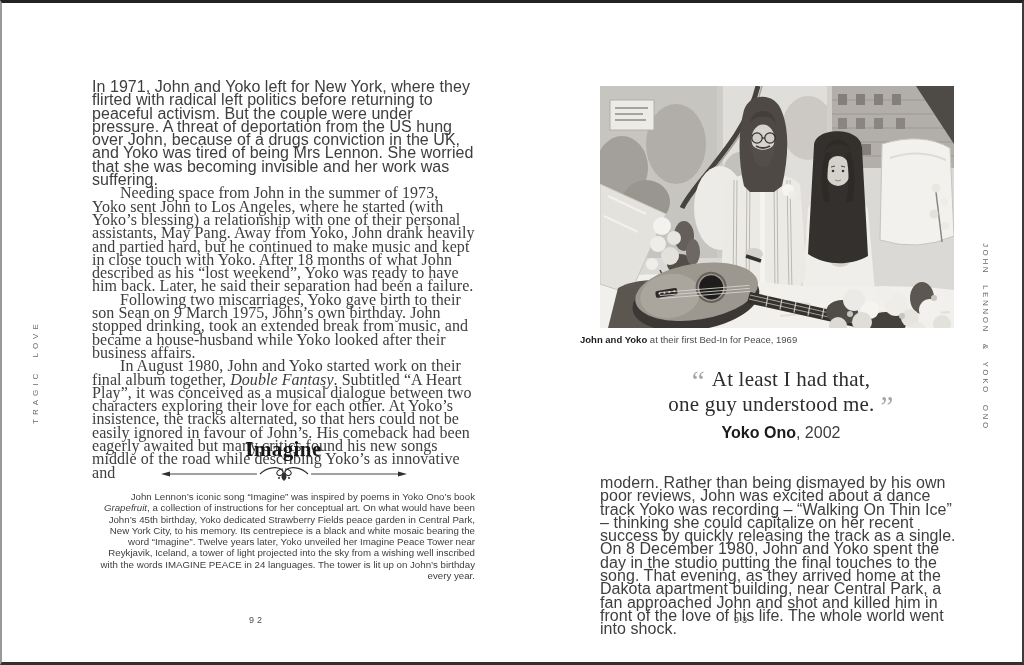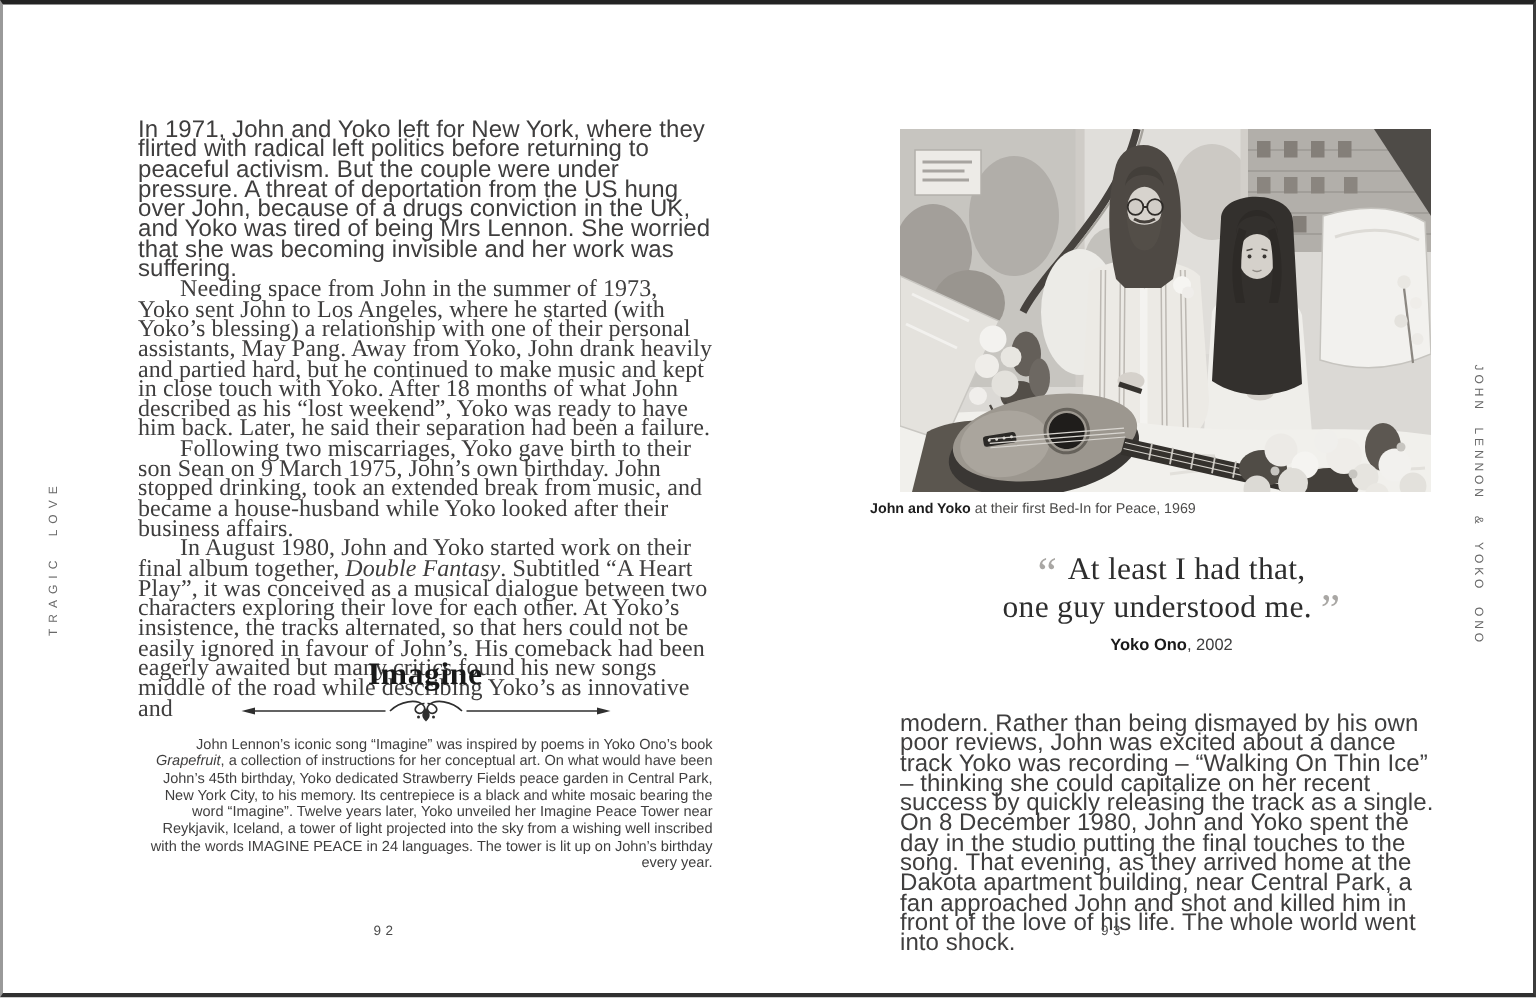--- a/index.html
+++ b/index.html
@@ -44,21 +44,21 @@
     position:absolute;left:588px;top:364px;width:382px;text-align:center;
     font-family:"Liberation Serif", serif;color:#2d2d2d;
   }
   .q-line{font-size:21px;line-height:25px;letter-spacing:.2px;}
   .qmark{
     color:#a9a7a4;font-size:29px;line-height:0;position:relative;top:5px;
   }
   .qmark.open{margin-right:7px;} .qmark.close{margin-left:6px;}
   .attribution{
     margin-top:7px;font-family:"Liberation Sans", sans-serif;
-    font-size:11px;color:#3f3e3e;
+    font-size:16px;color:#3f3e3e;
   }
   .attribution b{color:#1a1a1a;}
   .right-col{position:absolute;left:598px;top:473px;width:364px;}
 </style>
 </head>
 <body>
 
 <div class="spread">
 
   <div class="edge-label edge-left">TRAGIC LOVE</div>

